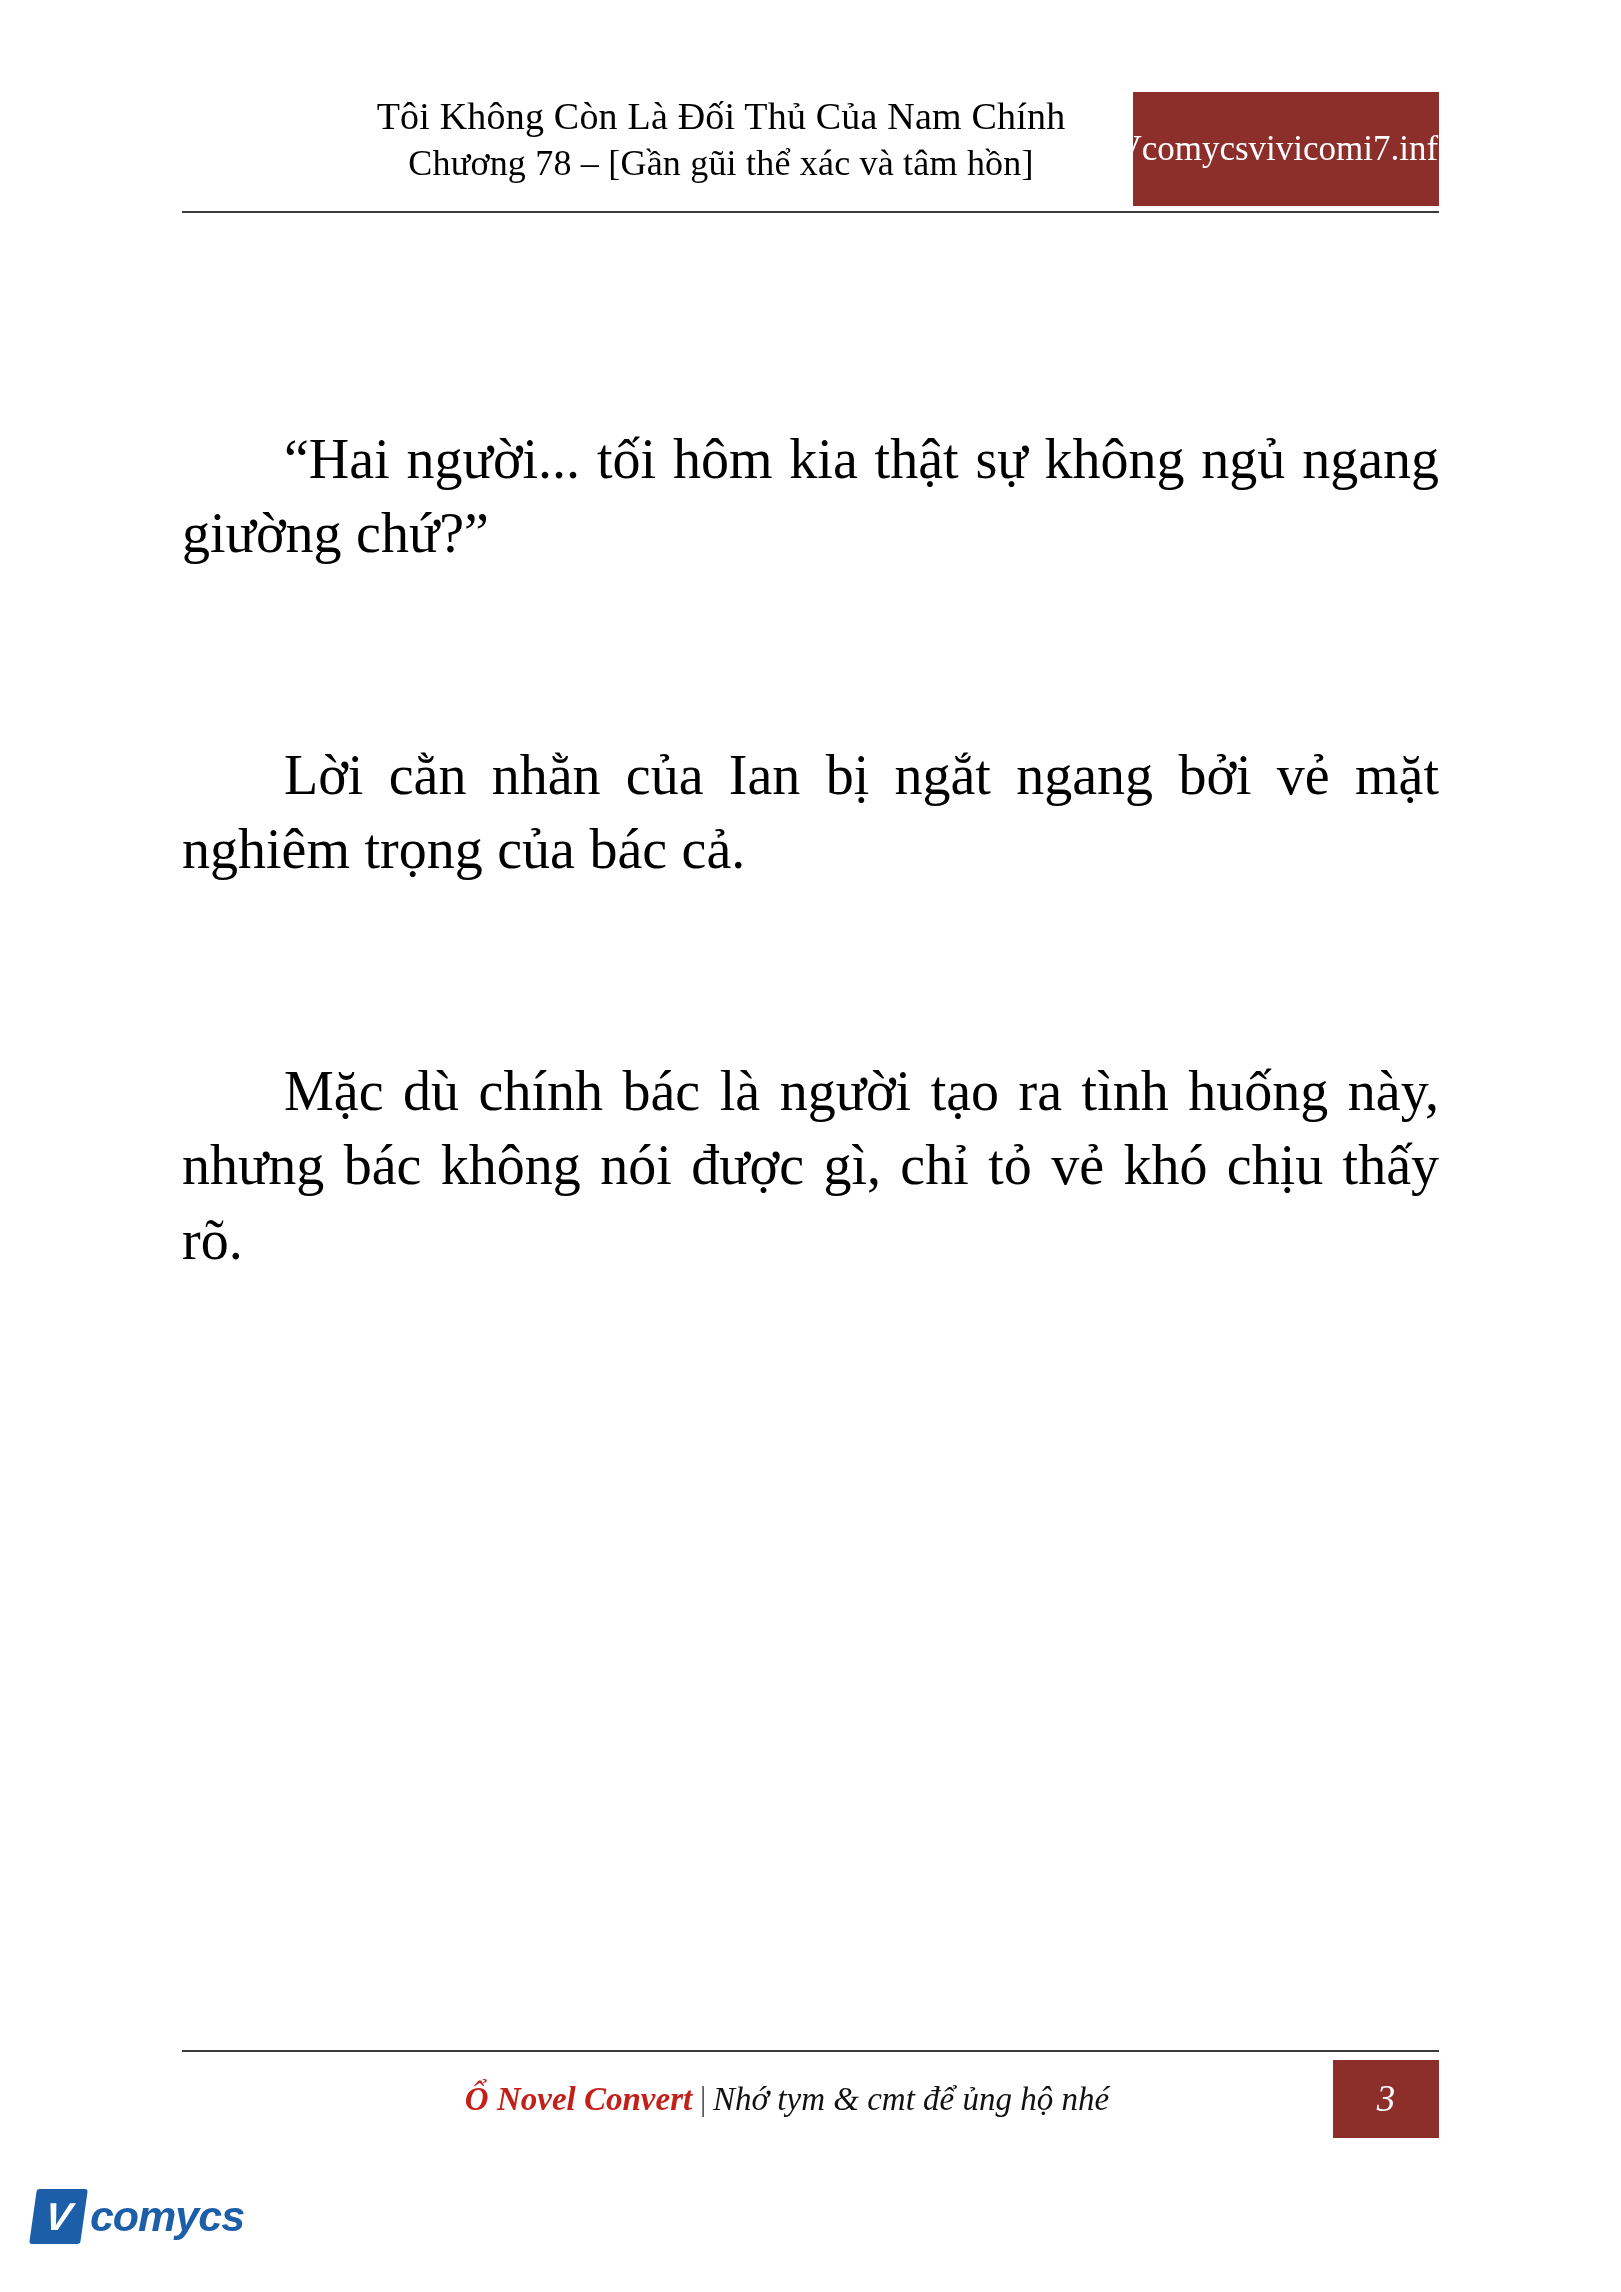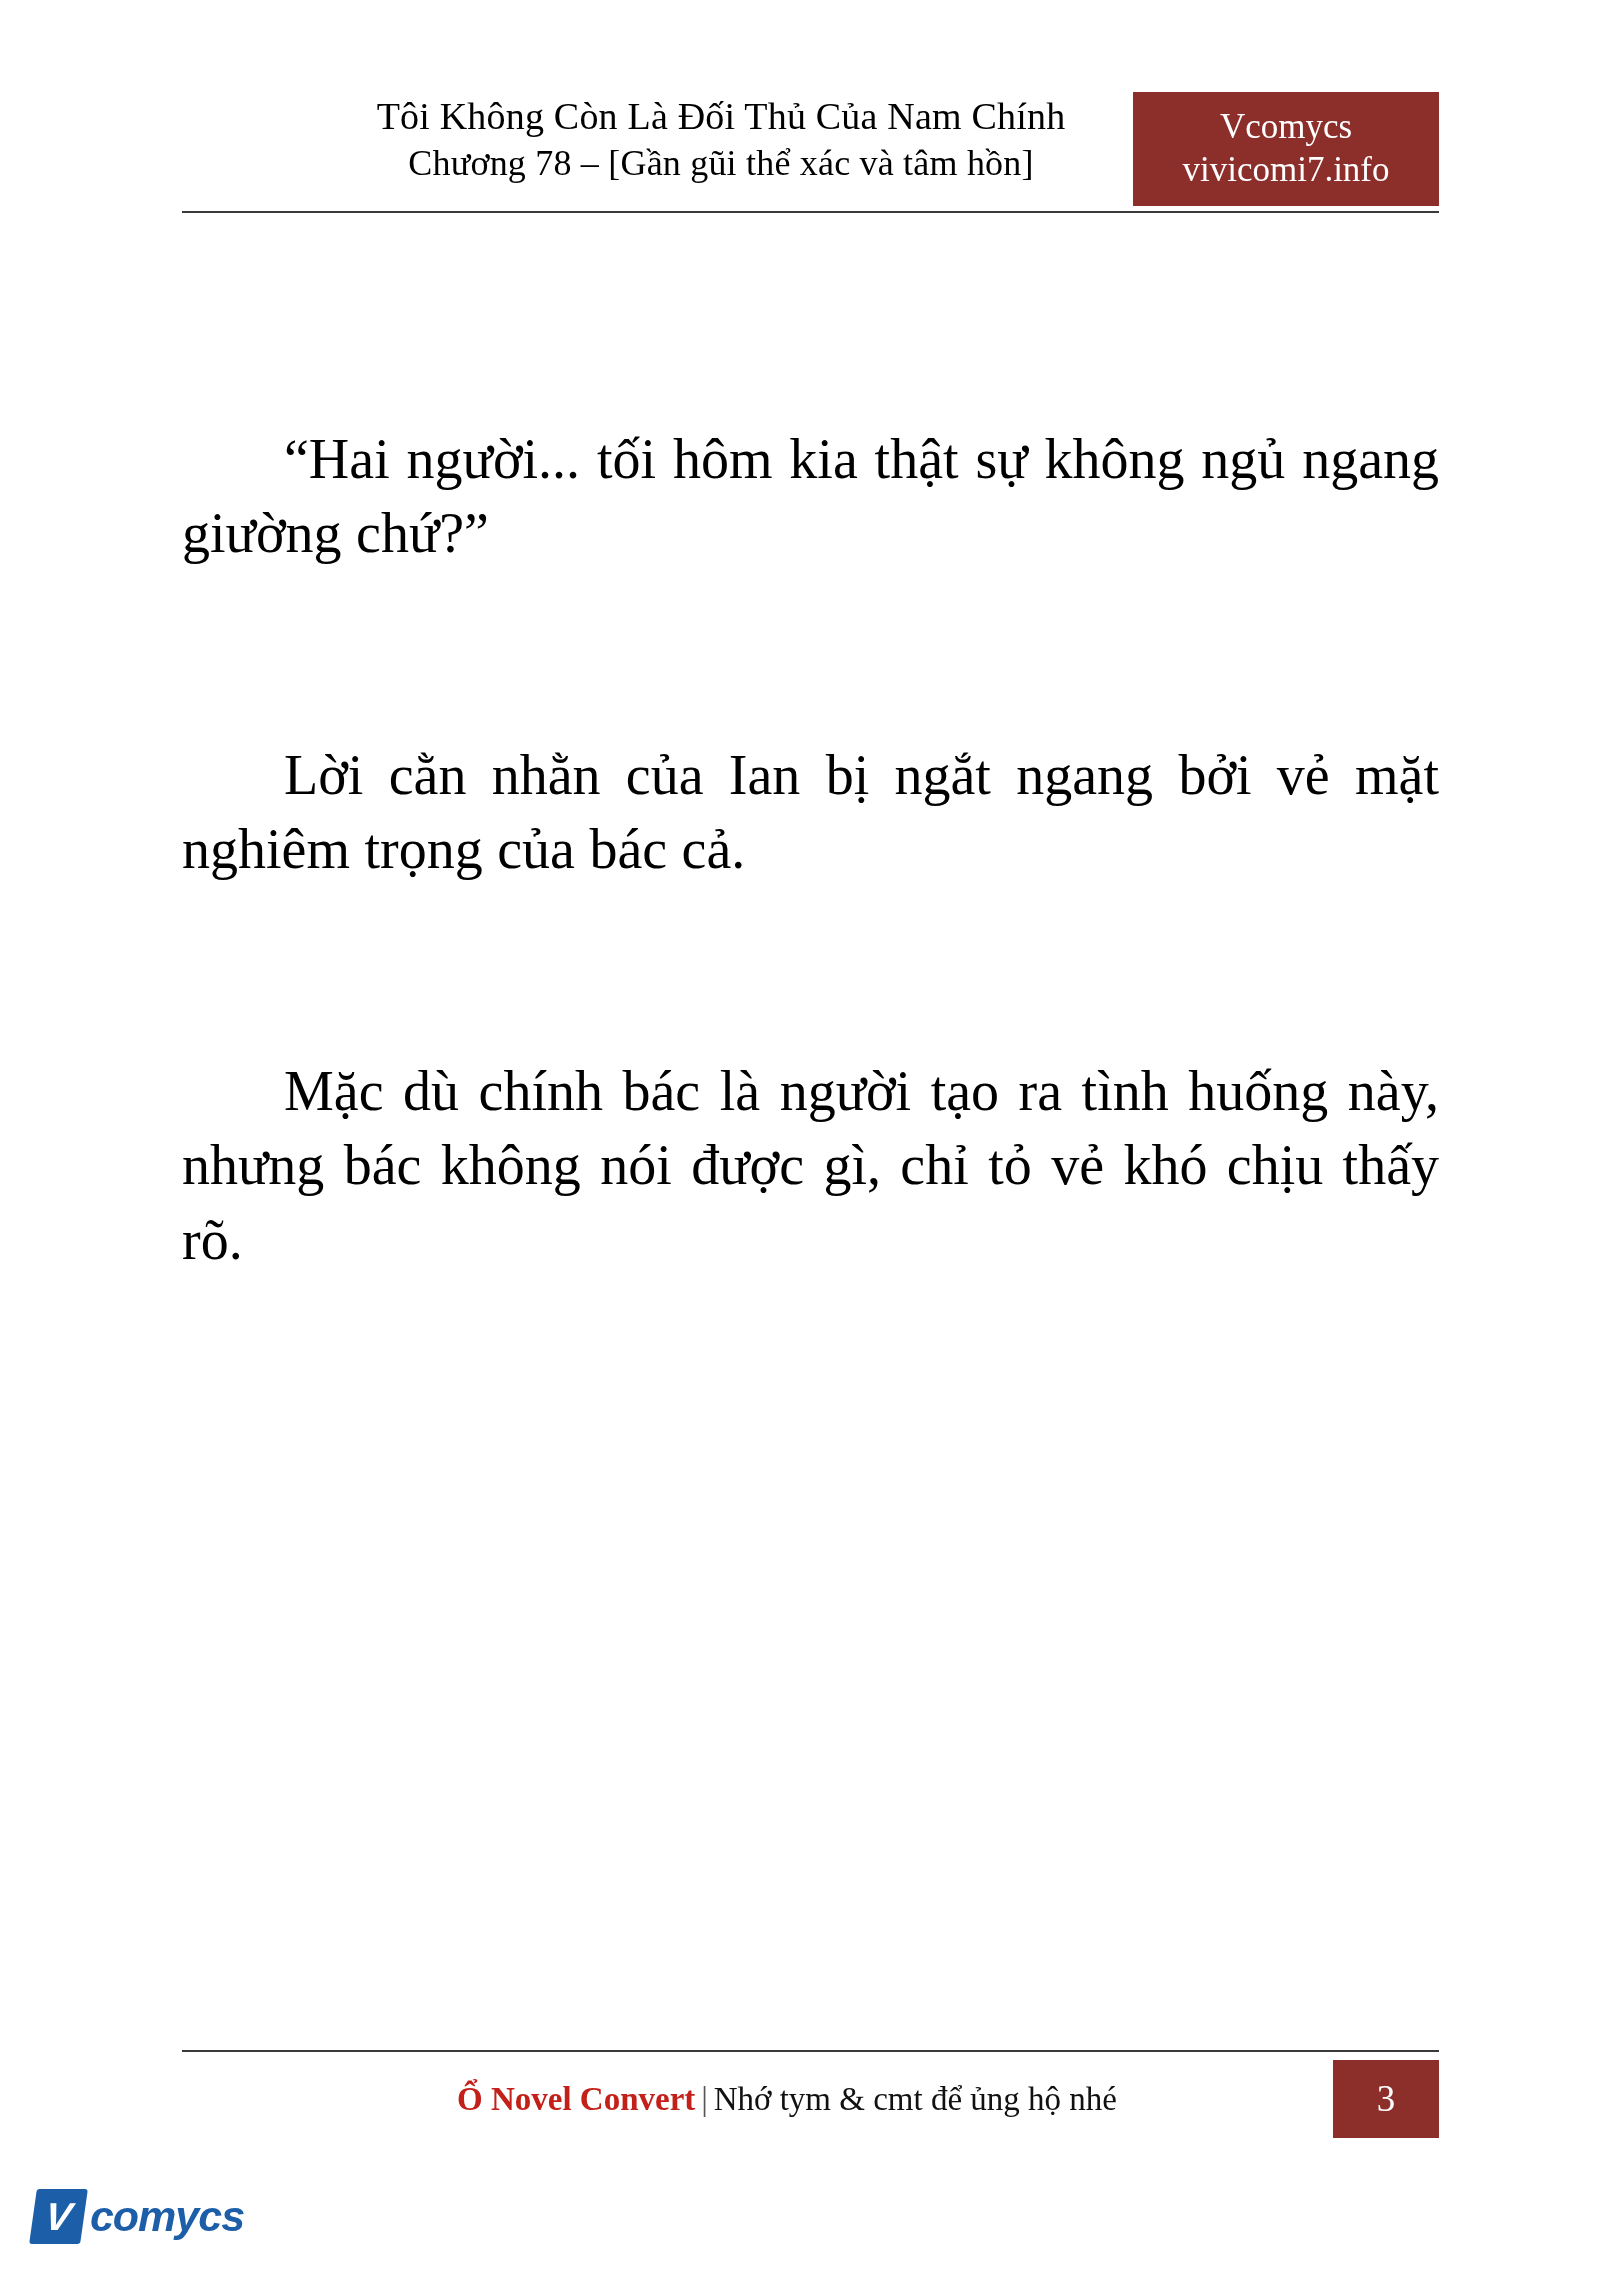--- a/index.html
+++ b/index.html
@@ -46,21 +46,21 @@
   }
   .header-badge {
     position: absolute;
     right: 0;
     top: -1px;
     width: 306px;
     height: 114px;
     background: #8c2f2b;
     color: #ffffff;
     display: flex;
-    flex-direction: column;
+    flex-direction: row;
     align-items: center;
     justify-content: center;
     line-height: 1.22;
   }
   .header-badge div {
     font-size: 35px;
     white-space: nowrap;
   }
 
   
@@ -86,20 +86,21 @@
 
   
   .page-footer {
     position: absolute;
     left: 182px;
     top: 2050px;
     width: 1257px;
     height: 94px;
     border-top: 2.9px solid #3a3a3a;
     box-sizing: border-box;
+    font-style: italic;
   }
   .footer-inner {
     position: absolute;
     left: 0;
     top: 0;
     width: 1257px;
     height: 94px;
     display: flex;
     align-items: center;
     justify-content: center;

